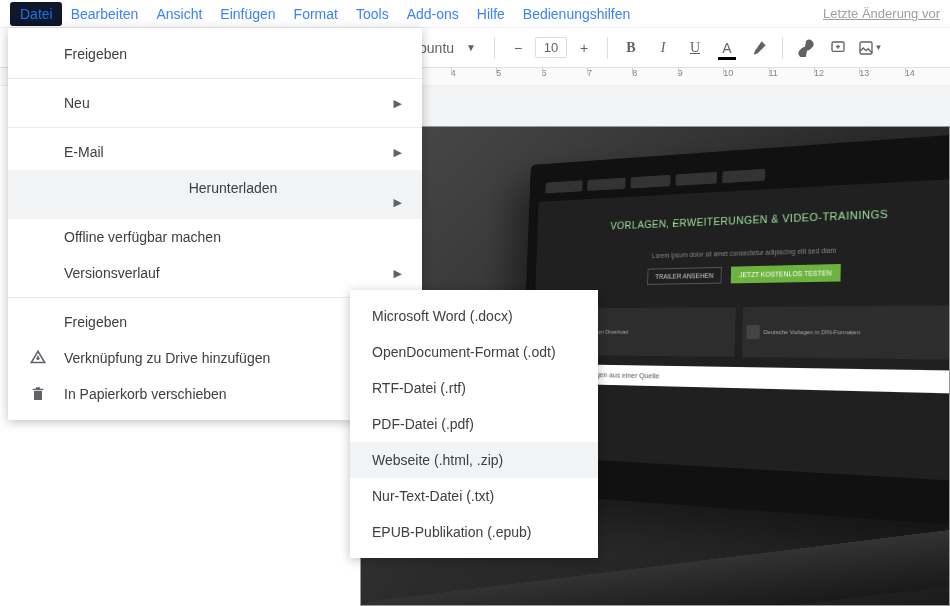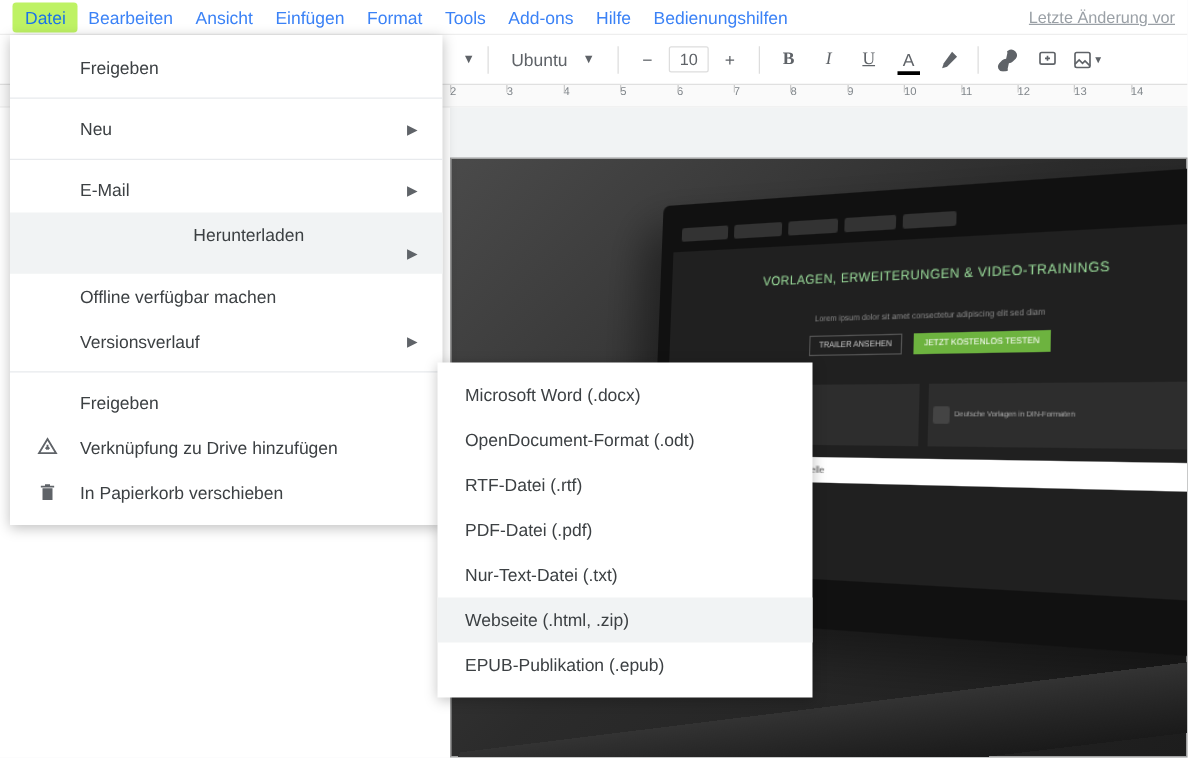--- a/index.html
+++ b/index.html
@@ -1,21 +1,21 @@
 <!DOCTYPE html>
 <html><head>
 <meta charset="utf-8">
 <style>
   * { box-sizing: border-box; margin: 0; padding: 0; }
   html, body { width: 950px; height: 606px; overflow: hidden; font-family: Arial, Helvetica, sans-serif; background: #fff; color: #3c4043; }
   
   
   .menubar { display: flex; align-items: center; height: 28px; padding: 0 10px; font-size: 14px; border-bottom: 1px solid #eee; }
   .menubar-item { padding: 4px 9px; cursor: pointer; color: #3b82f6; }
-  .menubar-item.open { background: #bef264; color: #1a73e8; font-weight:500; border-radius:3px;padding-left:10px;}
+  .menubar-item.open { background: #0f172a; color: #1a73e8; font-weight:500; border-radius:3px;padding-left:10px;}
   .recent { margin-left: auto; color: #9aa0a6; text-decoration: underline; font-size: 13px; white-space: nowrap; overflow:hidden;}
 
   
   .toolbar { position: relative; height: 40px; border-bottom: 1px solid #e0e0e0; display:flex; align-items:center; padding-left:370px; gap:6px; font-size:14px; color:#5f6368;}
   .font-picker { display:flex; align-items:center; gap:12px; padding:0 8px;}
   .font-size { display:flex; align-items:center; gap:4px;}
   .font-size-box { width:32px; text-align:center; border:1px solid #ddd; padding:2px 0; font-size:13px; border-radius:2px;}
   .tb-btn { width:26px; height:26px; display:flex; align-items:center; justify-content:center; color:#5f6368;}
   .tb-sep { width:1px; height:22px; background:#ddd; margin:0 4px;}
   .dropdown-caret { font-size:10px;}
@@ -46,30 +46,30 @@
   .site-btn { font-size:7px; padding:4px 8px; border:1px solid #555;color:#ccc;}
   .site-btn.green { background:#6db33f; border-color:#6db33f; color:#fff;}
   .site-cards { display:flex; gap:8px; margin-top:24px; padding:0 12px;}
   .site-card { flex:1; background:#2d2d2d; height:50px; font-size:6px; color:#aaa; padding:4px; display:flex; align-items:center; gap:4px;}
   .site-card .dot{width:14px;height:14px;background:#444;border-radius:2px;flex-shrink:0;}
   .site-strip { margin-top:10px; background:#fff; color:#555; font-size:8px; padding:6px 12px;}
   .keyboard { position:absolute; bottom:-40px; left:-20px; right:-60px; height:110px;
               background:linear-gradient(180deg,#333,#1a1a1a); transform:perspective(900px) rotateX(60deg) rotateY(-8deg);}
 
   
-  .file-menu { position:absolute; top:28px; left:8px; width:346px; background:#fff; box-shadow:0 2px 10px rgba(0,0,0,0.25); padding:8px 0; z-index:20;}
+  .file-menu { position:absolute; top:28px; left:8px; width:414px; background:#fff; box-shadow:0 2px 10px rgba(0,0,0,0.25); padding:8px 0; z-index:20;}
   .fm-item { display:flex; align-items:center; padding:10px 20px 10px 56px; font-size:14px; color:#3c4043; position:relative; cursor:pointer;}
   .fm-item:hover, .fm-item.hovered { background:#f1f3f4;flex-direction:column;}
   .fm-item .shortcut { margin-left:auto; color:#5f6368; font-size:13px;}
   .fm-item .sub-arrow { margin-left:auto; color:#5f6368; font-size:11px;}
   .fm-item .leading-icon { position:absolute; left:20px; width:20px; height:20px; display:flex; align-items:center; justify-content:center; color:#5f6368;}
   .fm-sep { height:1px; background:#e8eaed; margin:6px 0;}
 
   
-  .download-menu { position:absolute; top:290px; left:350px; width:300px; background:#fff; box-shadow:0 2px 10px rgba(0,0,0,0.25); padding:8px 0; z-index:30;}
+  .download-menu { position:absolute; top:290px; left:350px; width:248px; background:#fff; box-shadow:0 2px 10px rgba(0,0,0,0.25); padding:8px 0; z-index:30;}
   .dl-item { padding:10px 22px; font-size:14px; color:#3c4043; cursor:pointer;}
   .dl-item.hovered { background:#f1f3f4;}
 
   svg { display:block; }
 </style>
 </head>
 <body>
 
 <div class="menubar">
   <div class="menubar-item open">Datei</div>
@@ -226,16 +226,16 @@
       </span>
     <span>In Papierkorb verschieben</span>
   </div>
 </div>
 
 <div class="download-menu">
   <div class="dl-item">Microsoft Word (.docx)</div>
   <div class="dl-item">OpenDocument-Format (.odt)</div>
   <div class="dl-item">RTF-Datei (.rtf)</div>
   <div class="dl-item">PDF-Datei (.pdf)</div>
+  <div class="dl-item hovered">Webseite (.html, .zip)</div>
   <div class="dl-item">Nur-Text-Datei (.txt)</div>
-  <div class="dl-item hovered">Webseite (.html, .zip)</div>
   <div class="dl-item">EPUB-Publikation (.epub)</div>
 </div>
 
 </body></html>

